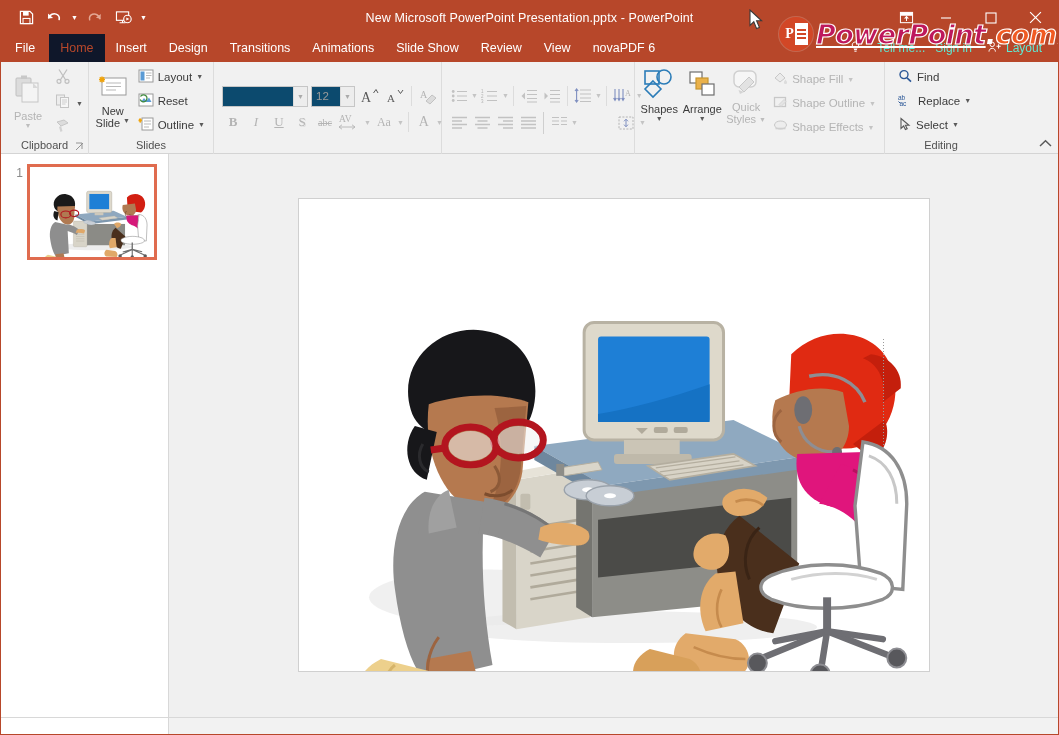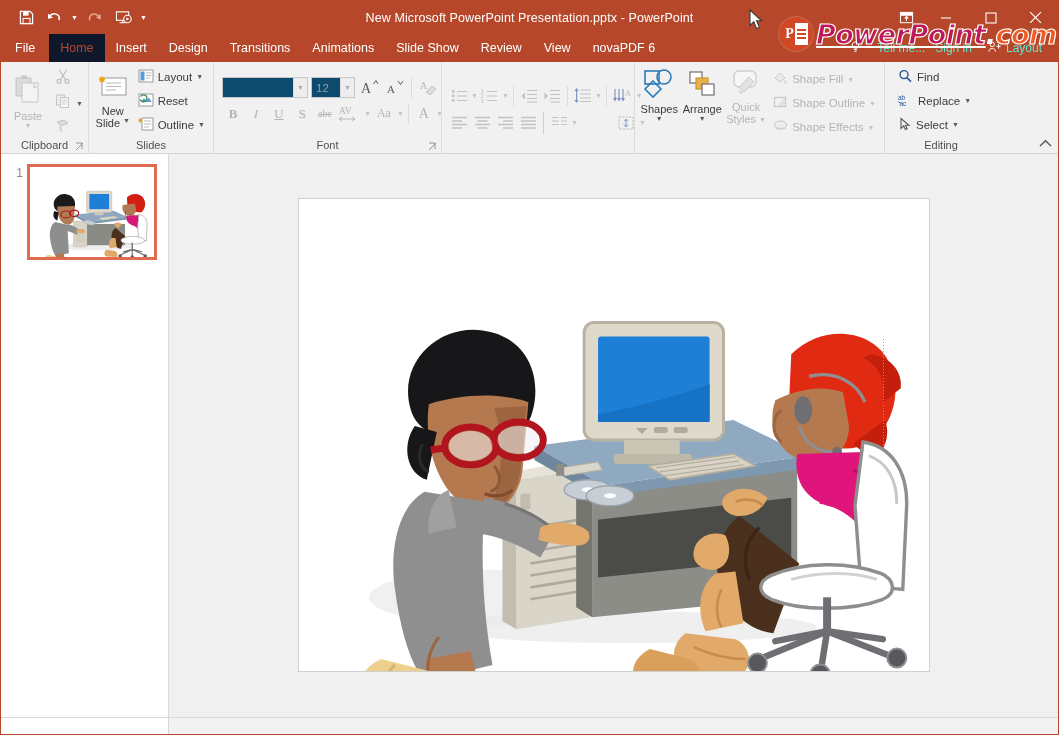--- a/index.html
+++ b/index.html
@@ -617,29 +617,20 @@
               <path d="M1 14 h16 M1 14 l3-2.2 M1 14 l3 2.2 M17 14 l-3-2.2 M17 14 l-3 2.2" stroke="#b4b4b4" stroke-width="0.9" fill="none"></path>
             </svg>
           </div>
           <span class="caret-d" style="color:#c4c4c4">▼</span>
           <div class="iconbtn" style="width:24px;font-size:12px;font-family:'Liberation Serif',serif">Aa</div>
           <span class="caret-d" style="color:#c4c4c4">▼</span>
           <div class="sep-v"></div>
           <div class="iconbtn" style="font-size:14px;font-family:'Liberation Serif',serif">A</div>
           <span class="caret-d" style="color:#c4c4c4">▼</span>
         </div>
-      </div>
-      <div class="rgroup-label">
-        <span>Font</span>
-        <span class="dlg-launcher">
-          <svg width="9" height="9" viewBox="0 0 9 9">
-              <path d="M1 1h6v6" fill="none" stroke="#8a8a8a" stroke-width="0.9"></path>
-              <path d="M1 8 L8 1" stroke="#8a8a8a" stroke-width="0.9"></path>
-            </svg>
-        </span>
       </div>
     </div>
 
     <div class="rgroup" style="width:193px">
       <div class="rgroup-body" style="flex-direction:column;align-items:flex-start;justify-content:center;gap:5px;padding-left:6px">
         <div class="fontrow" style="gap:1px">
           <div class="iconbtn">
             <svg width="17" height="14" viewBox="0 0 17 14">
               <g fill="#c2c2c2">
                   <circle cx="2.2" cy="2.5" r="1.4"></circle>

